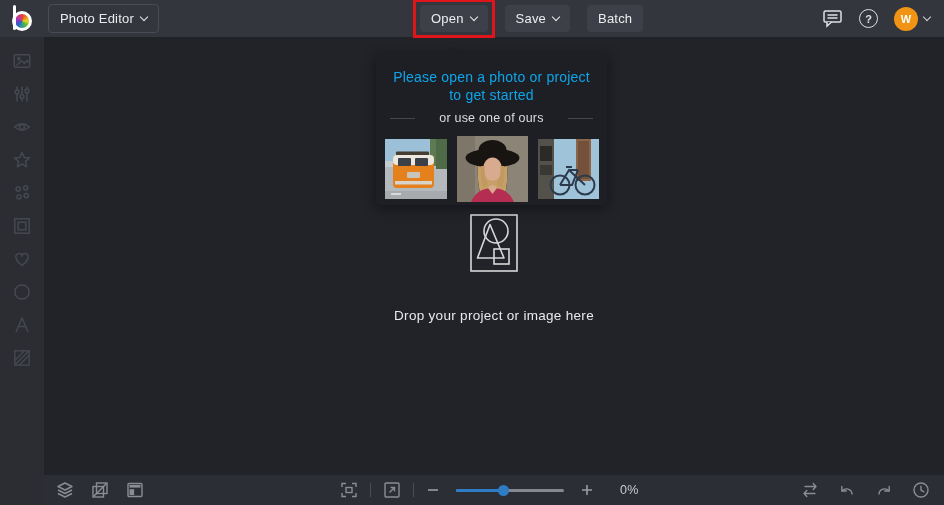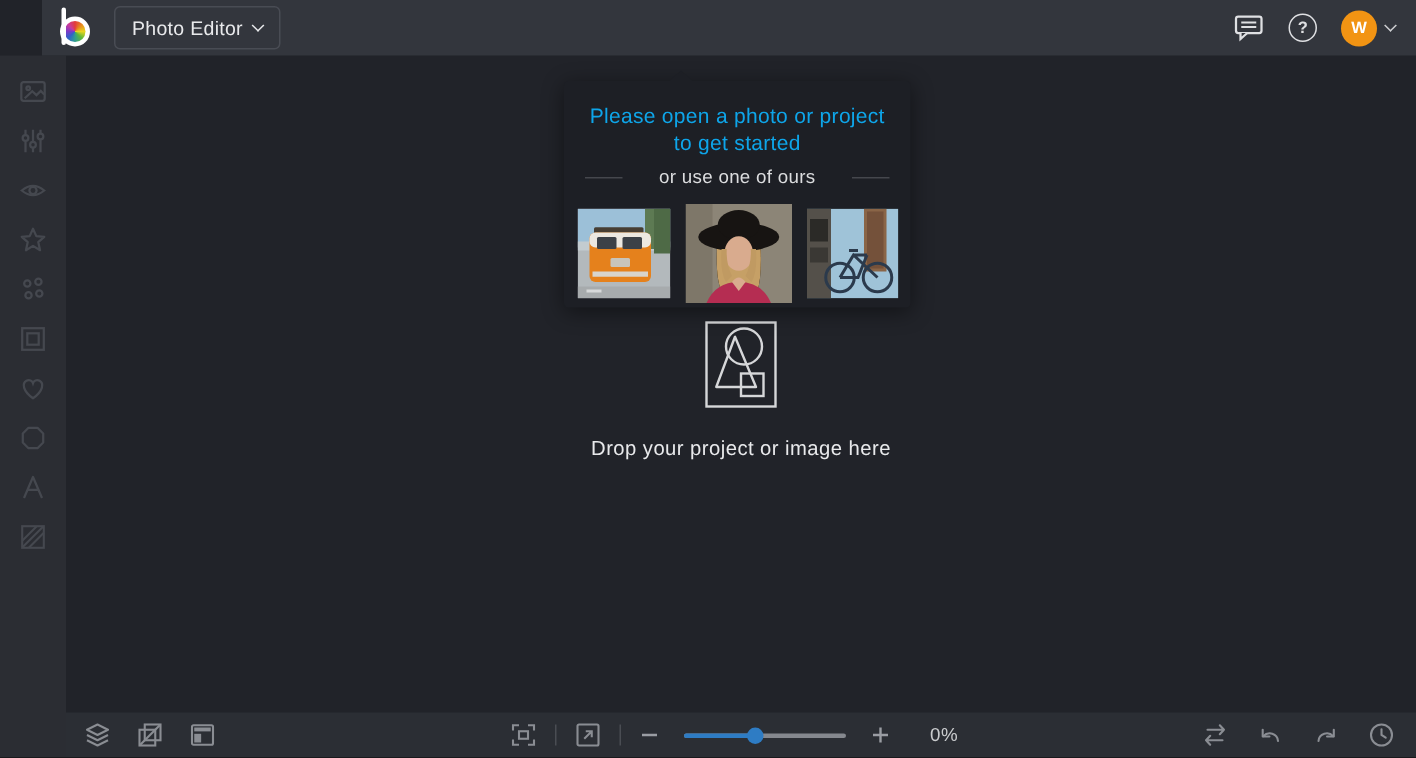--- a/index.html
+++ b/index.html
@@ -5,21 +5,21 @@
   * { margin:0; padding:0; box-sizing:border-box; }
   html,body { background:#111; }
   .app {
     position:relative; width:944px; height:505px; overflow:hidden;
     background:#212329; font-family:"Liberation Sans", sans-serif;
     -webkit-font-smoothing:antialiased;
   }
   
   .topbar {
     position:absolute; top:0; left:0; right:0; height:37px;
-    background:#33363d; display:flex; align-items:center; z-index:30;margin-left:28px;
+    background:#33363d; display:flex; align-items:center; z-index:30;
   }
   .logo { position:relative; width:26px; height:27px; margin-left:10px; cursor:pointer; flex:0 0 auto; }
   .logo .stem { position:absolute; left:3px; top:0; width:3px; height:25px; background:#fff; border-radius:2px; }
   .logo .bowl { position:absolute; left:2px; top:6px; width:20px; height:20px; border-radius:50%; background:#fff; }
   .logo .wheel { position:absolute; left:5px; top:9px; width:14px; height:14px; border-radius:50%;
     background:conic-gradient(#e23b3b,#e88a1f,#e8d51f,#5cb83a,#2f9e8f,#2f63c9,#7a3bc9,#c93b9e,#e23b3b); }
   .appmenu-btn {
     margin-left:12px; display:flex; align-items:center; gap:7px;
     border:1px solid #494c54; border-radius:4px; padding:6px 11px;
     color:#e9eaec; font-size:13px; letter-spacing:.2px; cursor:pointer; background:transparent;
@@ -77,21 +77,21 @@
   .popup-divider .line { flex:1; height:1px; background:#45474d; }
   .popup-divider .label { color:#dcdddf; font-size:12.5px; letter-spacing:.2px; white-space:nowrap; }
   .popup-thumbs { display:flex; align-items:center; justify-content:center; gap:10px; margin-top:11px; }
   .thumb { overflow:hidden; cursor:pointer; flex:0 0 auto; }
   .thumb svg { display:block; }
   
   .dropzone {
     position:absolute; left:0; right:0; top:177px;
     display:flex; flex-direction:column; align-items:center; cursor:pointer;
   }
-  .dropzone-text { margin-top:19px; color:#e8e9eb; font-size:13.5px; letter-spacing:.3px; }
+  .dropzone-text { margin-top:36px; color:#e8e9eb; font-size:13.5px; letter-spacing:.3px; }
   
   .bottombar {
     position:absolute; left:44px; right:0; bottom:0; height:30px; background:#2b2e34;
     display:flex; align-items:center; z-index:20;
   }
   .bb-left { display:flex; align-items:center; gap:17px; padding-left:12px; }
   .bb-icon { width:18px; height:18px; color:#8a8d93; cursor:pointer; flex:0 0 auto; }
   .bb-icon svg { display:block; }
   .bb-center { position:absolute; left:296px; display:flex; align-items:center; gap:12px; }
   .bb-divider { width:1px; height:14px; background:#4a4d53; }
@@ -112,20 +112,36 @@
     <div class="logo">
       <div class="bowl"></div>
       <div class="wheel"></div>
       <div class="stem"></div>
     </div>
     <div class="appmenu-btn">
       <span>Photo Editor</span>
       <i class="chev"></i>
     </div>
 
+    <div class="topbar-center">
+      <div class="open-wrap">
+        <button class="tb-btn">
+          <span>Open</span>
+          <i class="chev"></i>
+        </button>
+        <div class="annotation-box"></div>
+      </div>
+      <button class="tb-btn">
+        <span>Save</span>
+        <i class="chev"></i>
+      </button>
+      <button class="tb-btn">
+        <span>Batch</span>
+      </button>
+    </div>
 
     <div class="topbar-right">
       <button class="icon-btn">
         <svg width="21" height="19" viewBox="0 0 21 19" fill="none" stroke="currentColor" stroke-width="1.5">
           <rect x="2" y="2" width="17" height="11" rx="1.5"></rect>
           <path d="M5.5 6 H15.5 M5.5 9 H15.5" stroke-width="1.3"></path>
           <path d="M5 13 L5 17 L9.5 13" fill="#33363d"></path>
         </svg>
       </button>
       <div class="help-circle">

